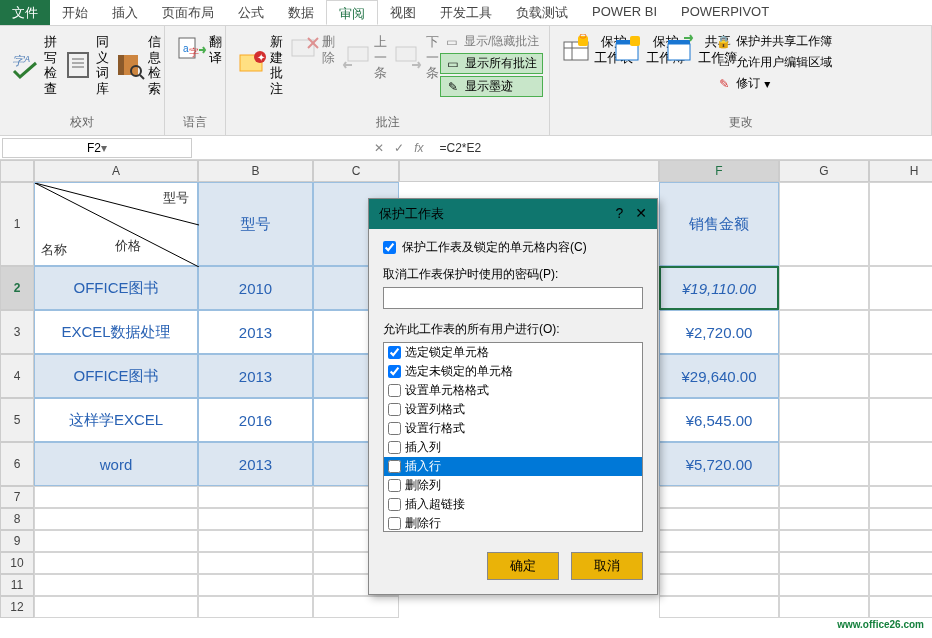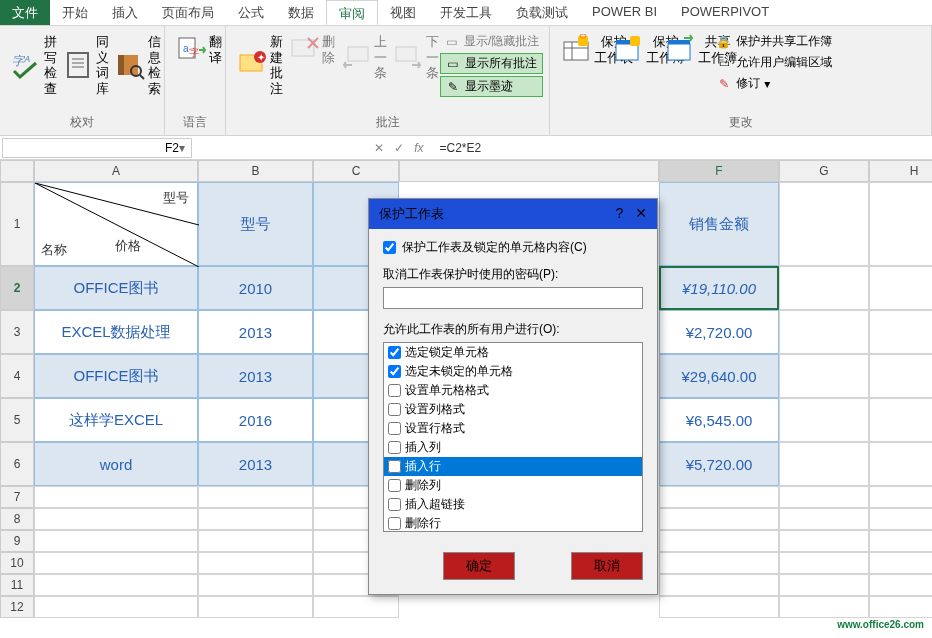--- a/index.html
+++ b/index.html
@@ -17,21 +17,21 @@
     .ribbon-btn { display: flex; flex-direction: row; align-items: center; gap: 2px; padding: 2px 4px; cursor: pointer; }
     .ribbon-btn-lg { width: 48px; }
     .ribbon-btn .icon { width: 32px; height: 32px; display: flex; align-items: center; justify-content: center; }
     .ribbon-btn .label { font-size: 13px; text-align: center; line-height: 1.2; }
     .ribbon-list { display: flex; flex-direction: column; gap: 2px; font-size: 12px; }
     .ribbon-list-item { display: flex; align-items: center; gap: 4px; padding: 1px 4px; cursor: pointer; white-space: nowrap; }
     .ribbon-list-item.active { background: #c8e6c9; border: 1px solid #4caf50; }
     .small-icon { width: 16px; height: 16px; display: inline-flex; align-items: center; justify-content: center; }
     
     .name-formula-bar { display: flex; height: 24px; border-bottom: 1px solid #d4d4d4; align-items: center; }
-    .name-box { width: 190px; border: 1px solid #ccc; padding: 2px 6px; margin: 2px; background: #fff; height: 20px; display: flex; align-items: center; justify-content: flex-end; }
+    .name-box { width: 190px; border: 1px solid #ccc; padding: 2px 6px; margin: 2px; background: #fff; height: 20px; display: flex; align-items: center; justify-content: center; }
     .name-box-dropdown { color: #666; }
     .formula-controls { display: flex; gap: 2px; padding: 0 6px; color: #888; }
     .formula-controls span { padding: 0 4px; cursor: pointer; }
     .formula-input { flex: 1; padding: 2px 6px; color: #333; }
     
     .sheet { display: flex; position: relative; }
     .row-headers { display: flex; flex-direction: column; }
     .corner { width: 34px; height: 22px; background: #f0f0f0; border: 1px solid #ccc; }
     .row-header { width: 34px; height: 44px; background: #f0f0f0; border: 1px solid #ccc; display: flex; align-items: center; justify-content: center; color: #444; }
     .row-header.tall { height: 84px; }
@@ -51,33 +51,33 @@
     .tall-cell { height: 84px; }
     .short-cell { height: 22px; }
     
     .wA { width: 164px; } .wB { width: 115px; } .wC { width: 86px; } .wF { width: 120px; } .wG { width: 90px; } .wH { width: 90px; }
     
     .diag-cell { position: relative; background: #fff; }
     .diag-cell svg { position: absolute; top: 0; left: 0; }
     .diag-label { position: absolute; font-size: 13px; color: #333; }
     
     .dialog { position: absolute; left: 368px; top: 198px; width: 290px; background: #f0f0f0; border: 1px solid #888; box-shadow: 3px 3px 8px rgba(0,0,0,0.3); z-index: 100; }
-    .dialog-title { display: flex; justify-content: space-between; padding: 6px 10px; font-size: 13px; background: #1d4ed8; }
+    .dialog-title { display: flex; justify-content: space-between; padding: 6px 10px; font-size: 13px; background: #0f766e; }
     .dialog-title-controls { display: flex; gap: 12px; }
     .dialog-title-controls span { cursor: pointer; font-size: 14px; }
     .dialog-body { padding: 10px 14px; font-size: 12px; }
     .dialog-check { display: flex; align-items: center; gap: 6px; margin-bottom: 10px; }
     .dialog-label { margin-bottom: 4px; }
     .dialog-input { width: 100%; height: 22px; border: 1px solid #888; background: #fff; margin-bottom: 12px; }
     .perm-list { border: 1px solid #888; background: #fff; height: 190px; overflow-y: scroll; }
     .perm-item { display: flex; align-items: center; gap: 4px; padding: 1px 4px; font-size: 12px; }
     .perm-item.selected { background: #0078d7; color: #fff; }
     .perm-item input[type=checkbox] { width: 13px; height: 13px; }
     .dialog-buttons { display: flex; justify-content: flex-end; gap: 12px; padding: 10px 14px 14px; }
-    .dialog-btn { padding: 4px 22px; border: 1px solid #888; background: #b91c1c; cursor: pointer; font-size: 13px; margin-left: 44px; }
+    .dialog-btn { padding: 4px 22px; border: 1px solid #888; background: #eab308; cursor: pointer; font-size: 13px; }
     
     .watermark { position: absolute; right: 8px; bottom: 8px; display: flex; flex-direction: column; align-items: flex-end; font-weight: bold; }
     .watermark .line1 { color: #d97b2f; font-size: 22px; font-style: italic; }
     .watermark .line1 .o-logo { color: #e64a19; font-size: 26px; }
     .watermark .line2 { color: #15803d; font-size: 10px; }
   </style>
 </head>
 <body>
 
 <div class="tabs">

